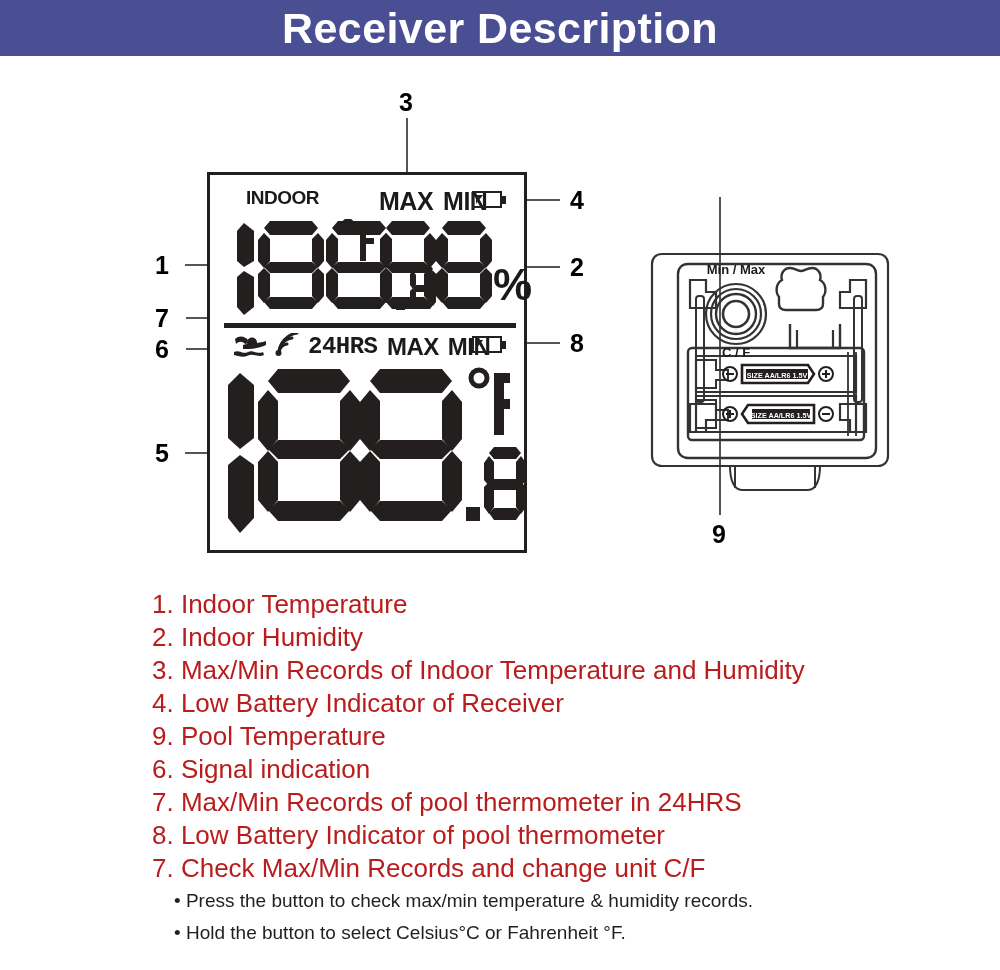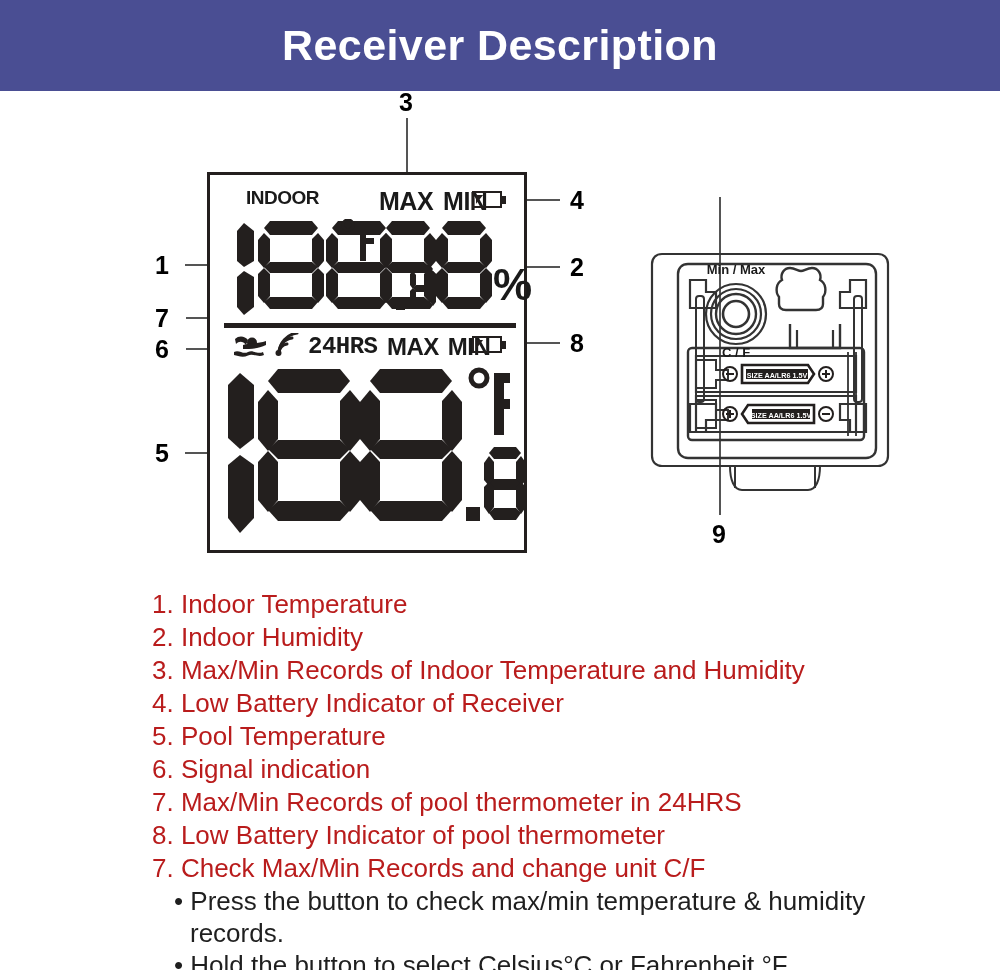--- a/index.html
+++ b/index.html
@@ -14,21 +14,21 @@
     overflow: hidden;
     font-family: "Liberation Sans", sans-serif;
     color: #1a1a1a;
   }
 
   
   #header-bar {
     position: absolute;
     left: 0; top: 0;
     width: 1000px;
-    height: 91px;
+    height: 56px;
     background: #4a4e93;
     display: flex;
     align-items: center;
     justify-content: center;
   }
   #header-title {
     color: #ffffff;
     font-size: 43px;
     font-weight: bold;
     letter-spacing: 0.4px;
@@ -149,21 +149,21 @@
     left: 152px; top: 588px;
     width: 790px;
   }
   .desc-item {
     font-size: 26px;
     line-height: 33px;
     color: #b91c1c;
     white-space: nowrap;
   }
   .desc-sub {
-    font-size: 26px;
+    font-size: 19px;
     line-height: 32px;
     color: #1f1f1f;
     padding-left: 38px;
     text-indent: -16px;
     max-width: 720px;
   }
 </style>
 </head>
 <body>
 
@@ -440,20 +440,20 @@
       <text x="106" y="105" font-family="Liberation Sans, sans-serif" font-size="13" font-weight="bold" fill="#1a1a1a" text-anchor="middle">C / F</text>
     </svg>
   </div>
 </div>
 
 <div id="desc-list">
   <div class="desc-item">1. Indoor Temperature</div>
   <div class="desc-item">2. Indoor Humidity</div>
   <div class="desc-item">3. Max/Min Records of Indoor Temperature and Humidity</div>
   <div class="desc-item">4. Low Battery Indicator of Receiver</div>
-  <div class="desc-item">5. Pool Temperature</div>
+  <div class="desc-item">9. Pool Temperature</div>
   <div class="desc-item">6. Signal indication</div>
   <div class="desc-item">7. Max/Min Records of pool thermometer in 24HRS</div>
   <div class="desc-item">8. Low Battery Indicator of pool thermometer</div>
   <div class="desc-item">7. Check Max/Min Records and change unit C/F</div>
   <div class="desc-sub">• Press the button to check max/min temperature &amp; humidity records.</div>
   <div class="desc-sub">• Hold the button to select Celsius°C or Fahrenheit °F.</div>
 </div>
 
 </body></html>

